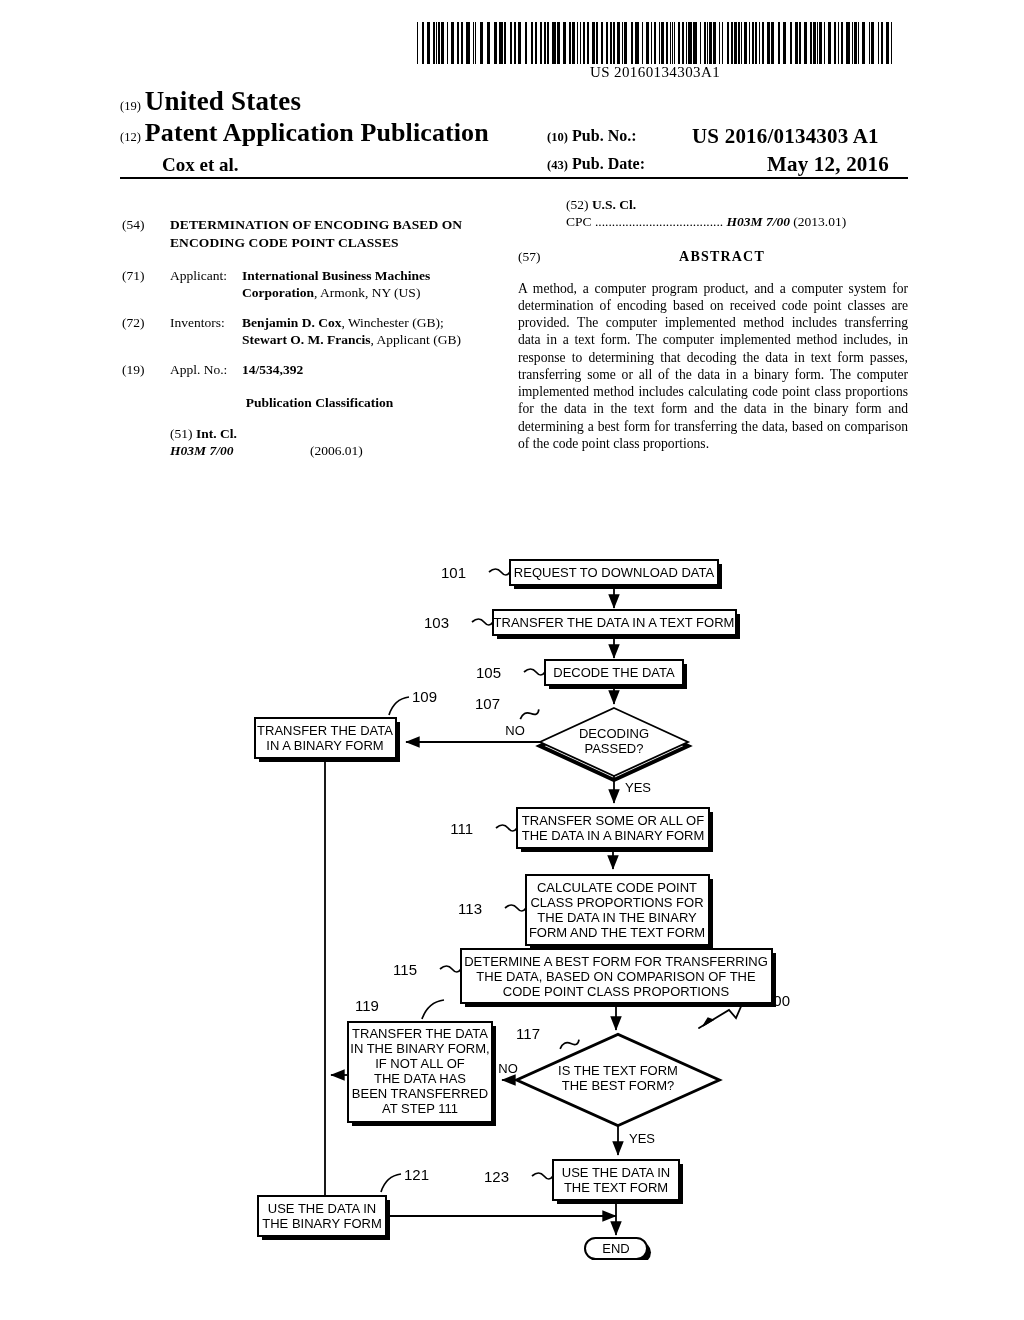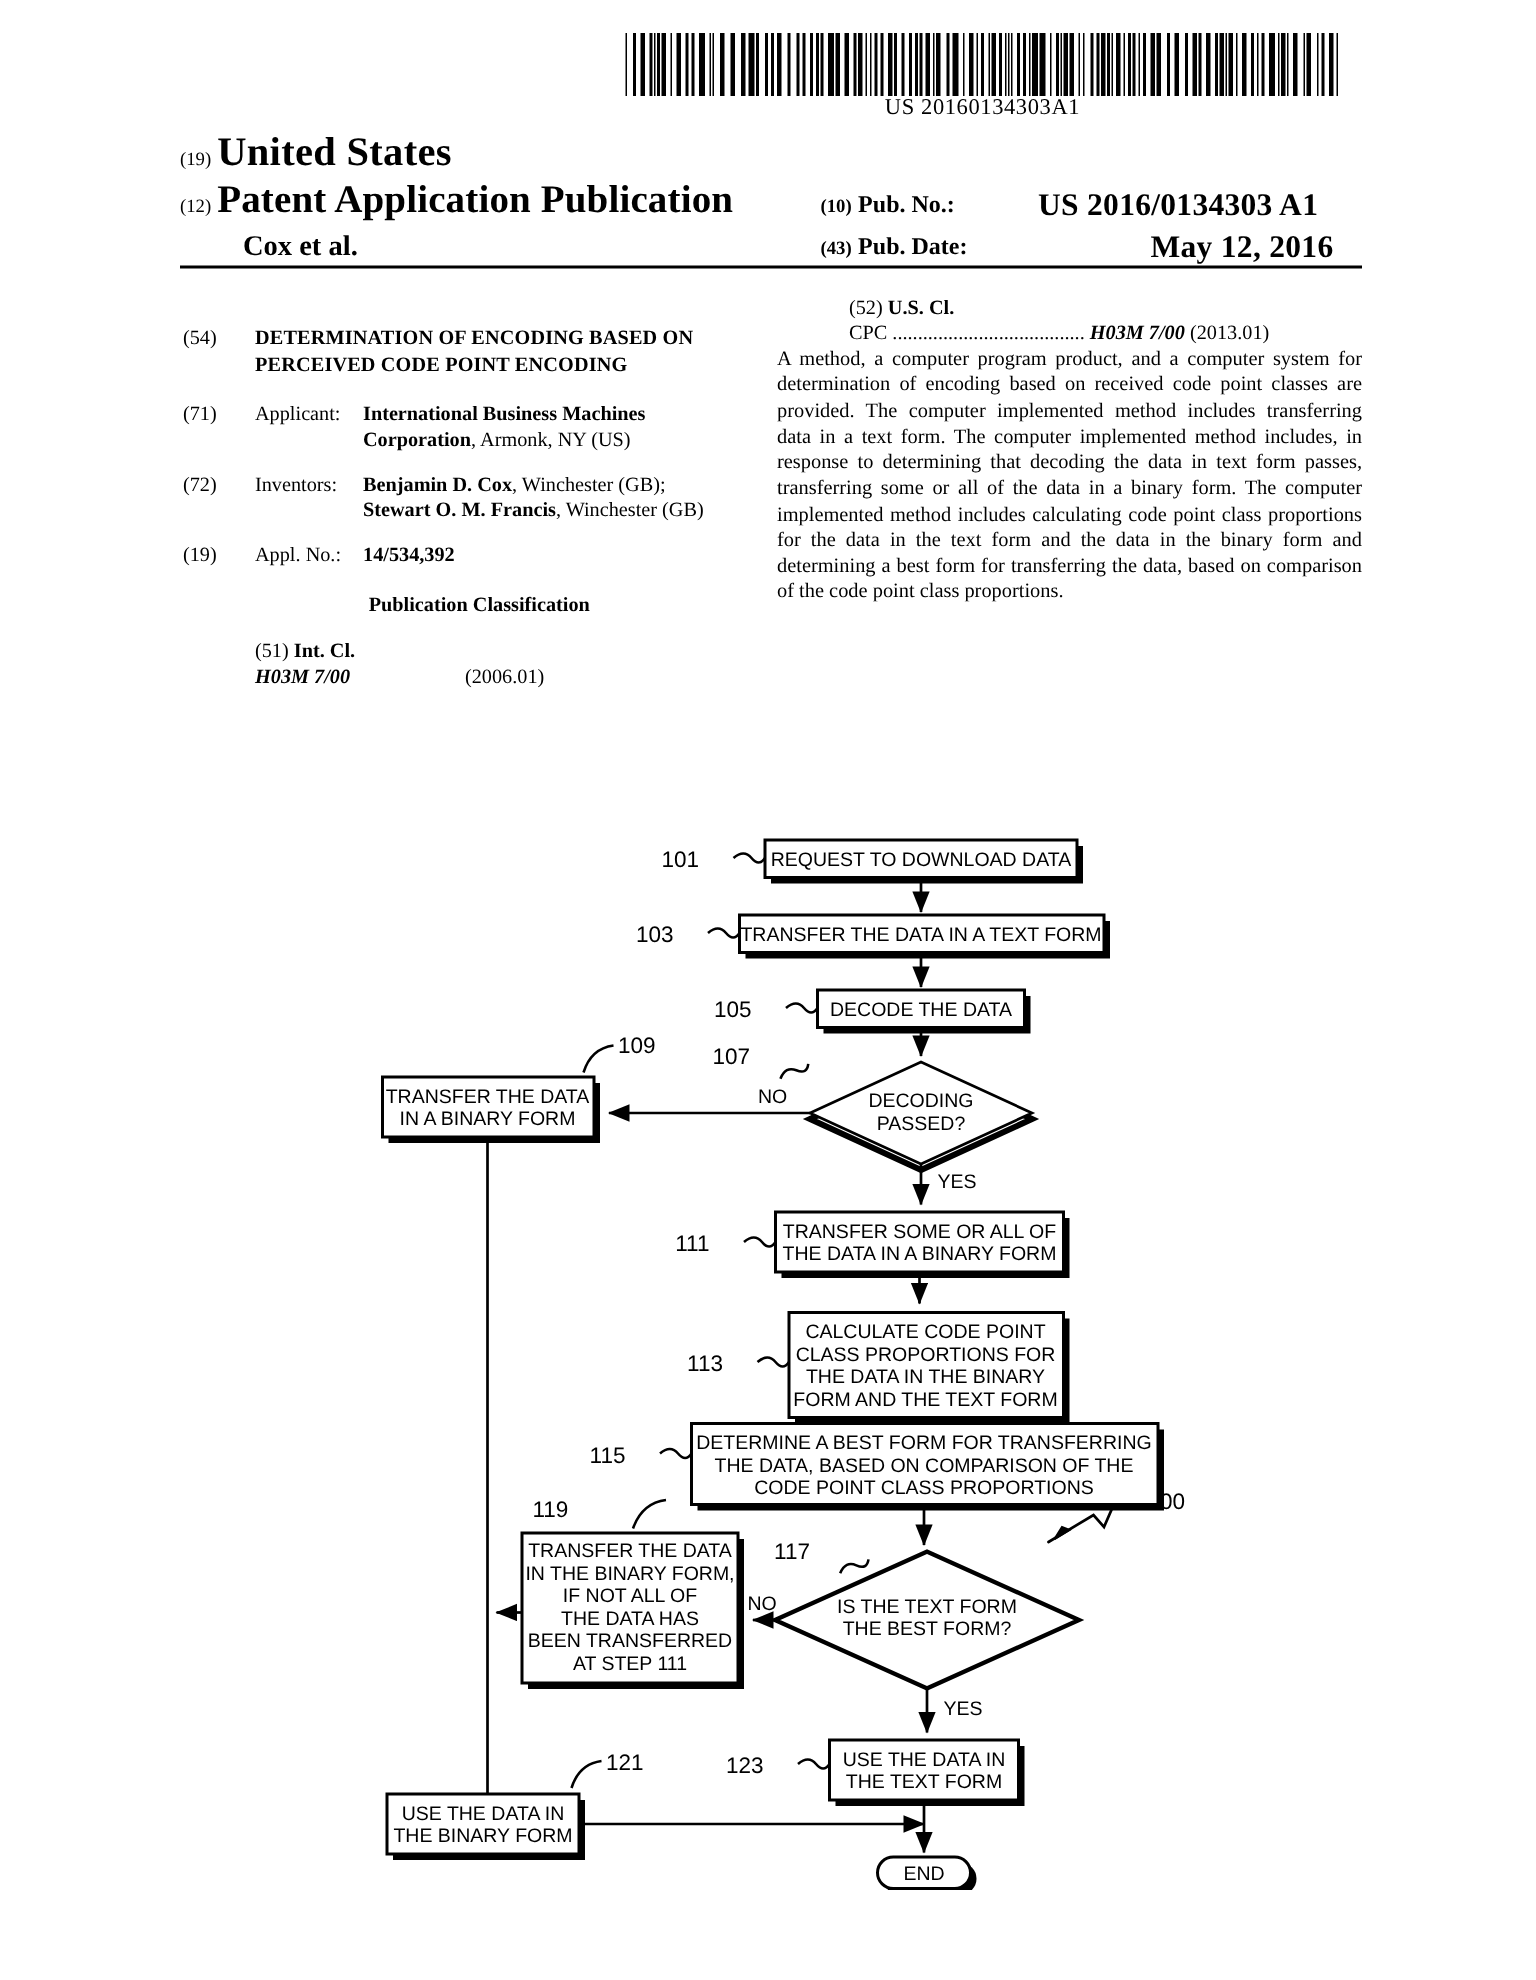--- a/index.html
+++ b/index.html
@@ -377,31 +377,31 @@
     <span id="pub-date-value" class="pn-value">May 12, 2016</span>
   </div>
 </div>
 
 <div id="header-rule"></div>
 
 <div id="col-left">
 
   <div class="field">
     <span class="num">(54)</span>
-    <span id="title-54">DETERMINATION OF ENCODING BASED ON PERCEIVED CODE POINT ENCODING</span>
+    <span id="title-54">DETERMINATION OF ENCODING BASED ON ENCODING CODE POINT CLASSES</span>
   </div>
 
   <div class="inline-field" style="margin-top:16px;">
     <span class="num">(71)</span>
     <span class="lblcell">Applicant:</span><span class="valcell"><b>International Business Machines Corporation</b><span>, Armonk, NY (US)</span></span>
   </div>
 
   <div class="inline-field">
     <span class="num">(72)</span>
-    <span class="lblcell">Inventors:</span><span class="valcell"><b>Benjamin D. Cox</b><span>, Winchester (GB);</span> <b>Stewart O. M. Francis</b><span>, Winchester</span> <span>(GB)</span></span>
+    <span class="lblcell">Inventors:</span><span class="valcell"><b>Benjamin D. Cox</b><span>, Winchester (GB);</span> <b>Stewart O. M. Francis</b><span>, Applicant</span> <span>(GB)</span></span>
   </div>
 
   <div class="inline-field">
     <span class="num">(19)</span>
     <span class="lblcell">Appl. No.:</span><span class="valcell"><b>14/534,392</b></span>
   </div>
 
 
   <div id="pub-class">Publication Classification</div>
 
@@ -416,20 +416,24 @@
 
   <div class="intcl-row">
     <span class="num">(52)</span>
     <b>U.S. Cl.</b><br>
     <span>CPC</span>
     <span class="uscl-dots">......................................</span>
     <b><i>H03M 7/00</i></b>
     <span>(2013.01)</span>
   </div>
 
+  <div id="abstract-head">
+    <span class="num">(57)</span>
+    <span id="abstract-title">ABSTRACT</span>
+  </div>
 
   <div id="abstract-body">A method, a computer program product, and a computer system for determination of encoding based on received code point classes are provided. The computer implemented method includes transferring data in a text form. The computer implemented method includes, in response to determining that decoding the data in text form passes, transferring some or all of the data in a binary form. The computer implemented method includes calculating code point class proportions for the data in the text form and the data in the binary form and determining a best form for transferring the data, based on comparison of the code point class proportions.</div>
 </div>
 
 <div id="flowchart">
   <svg width="1024" height="770" viewBox="0 0 1024 770" xmlns="http://www.w3.org/2000/svg">
     <defs>
       <marker id="arrow" markerWidth="9" markerHeight="9" refX="7.6" refY="3.2" orient="auto" markerUnits="strokeWidth">
         <path d="M0,0 L8,3.2 L0,6.4 z" fill="#000"></path>
       </marker>

